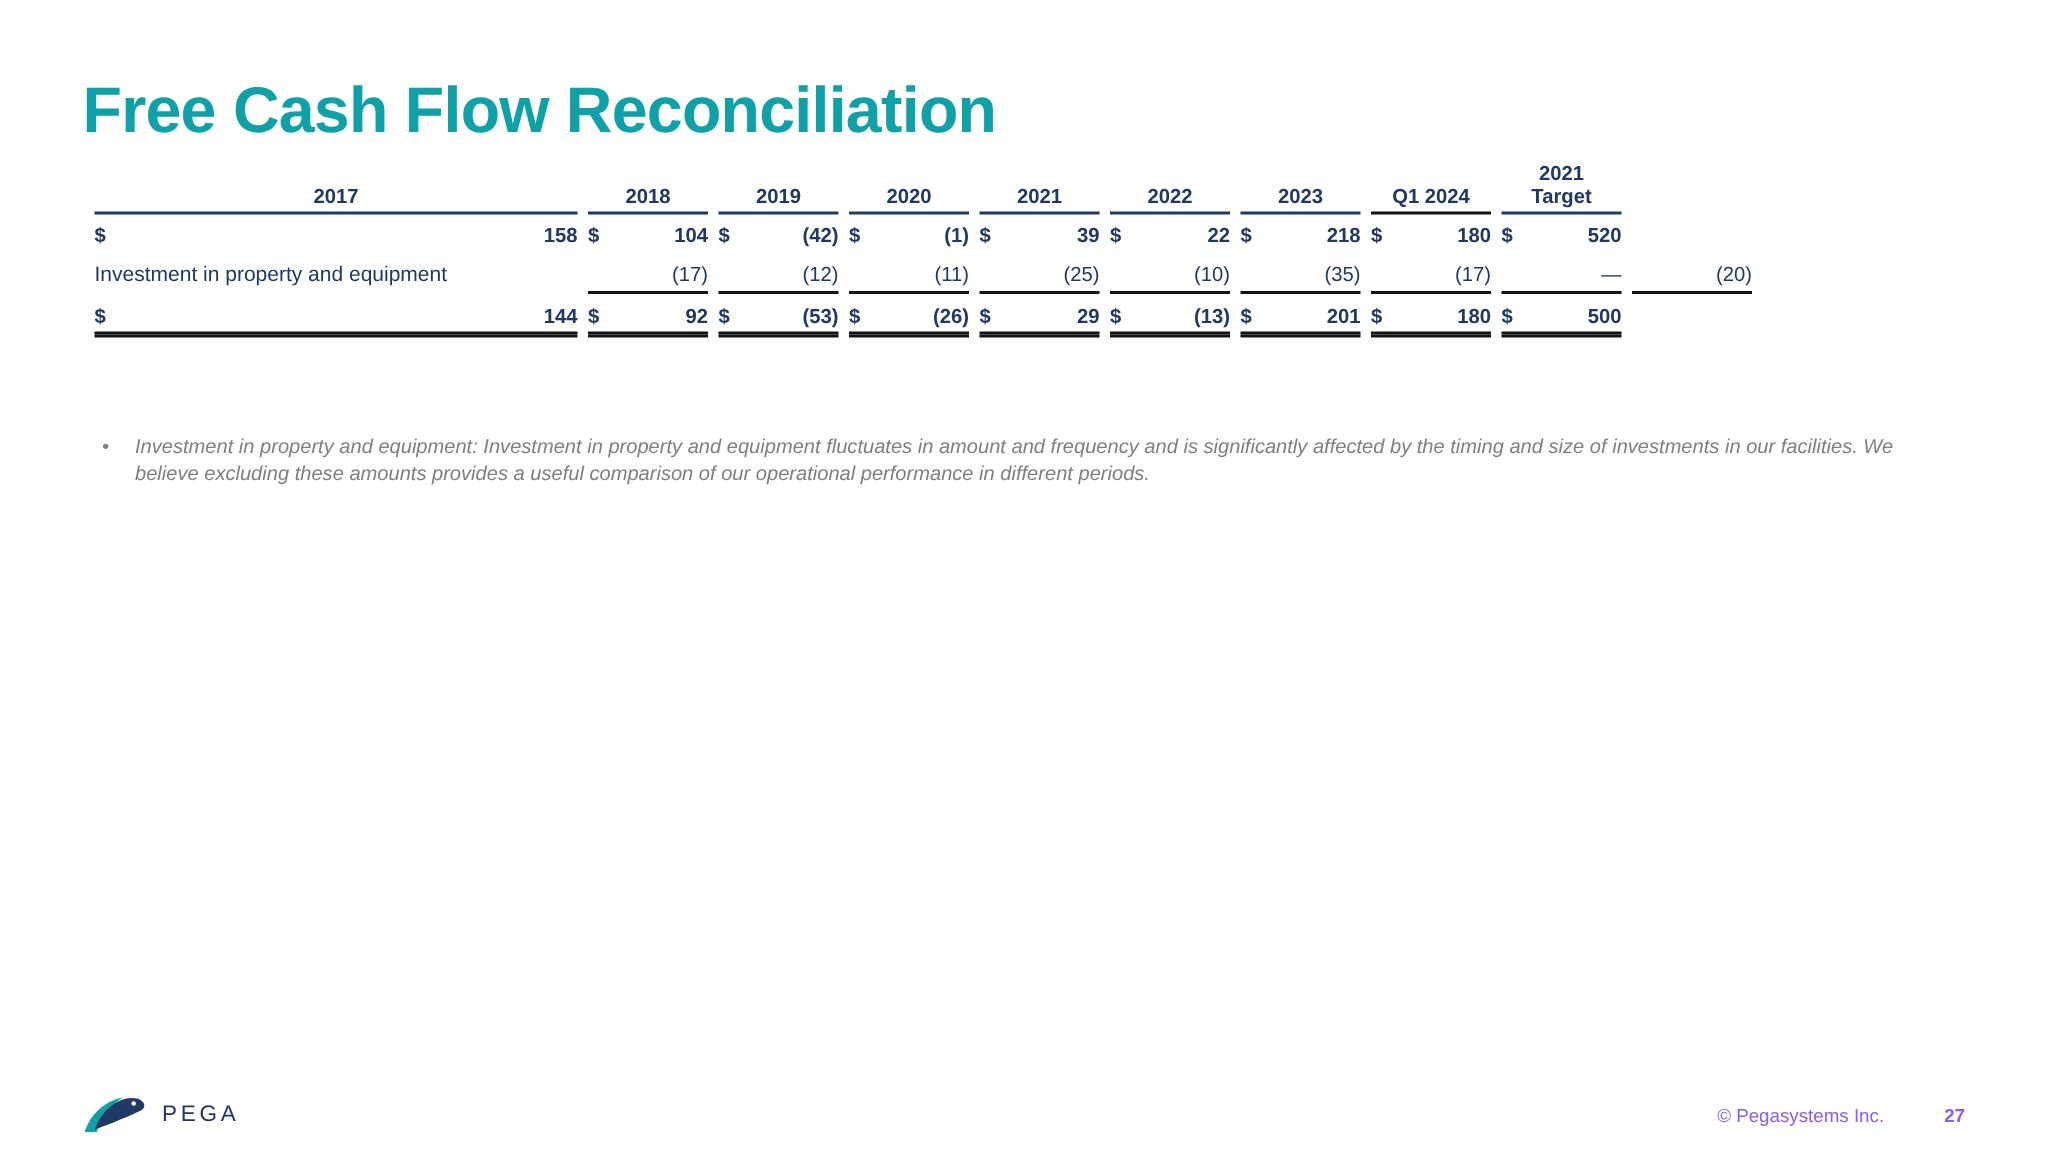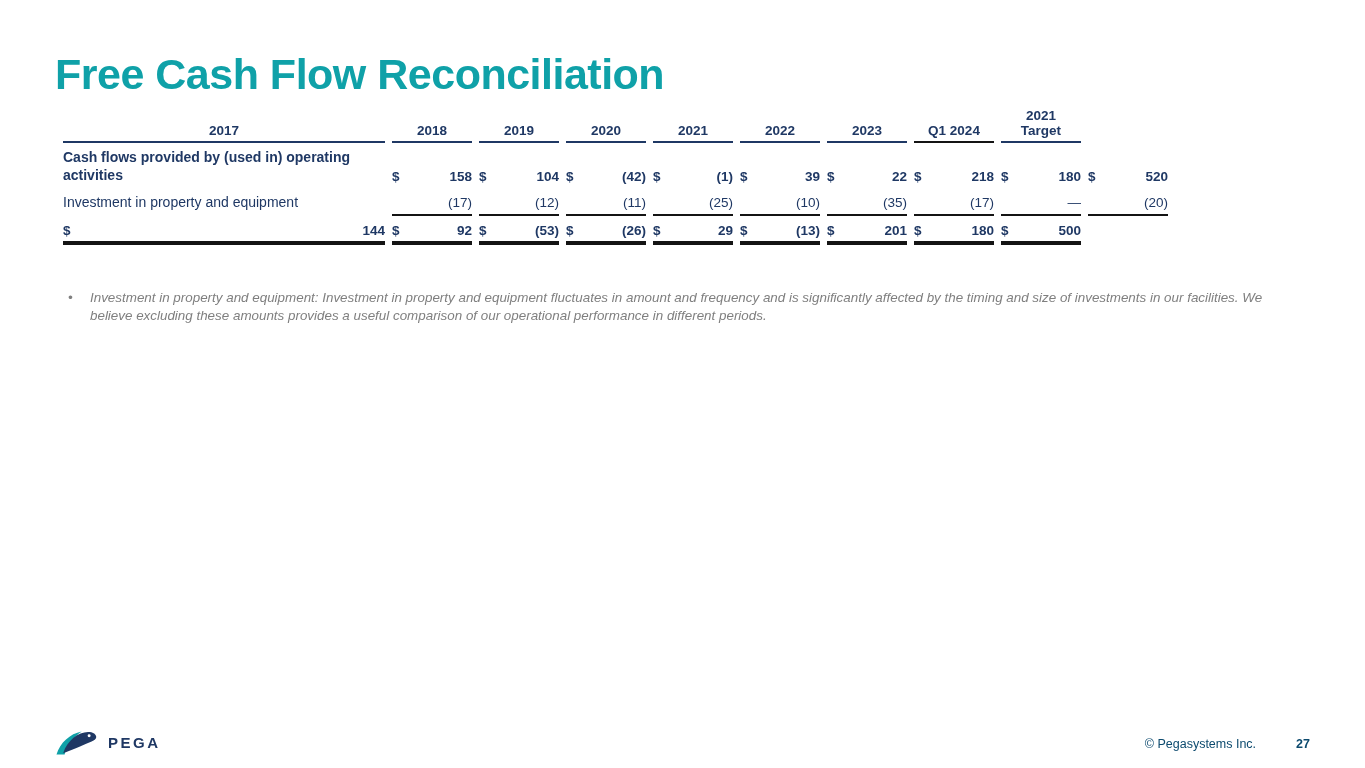--- a/index.html
+++ b/index.html
@@ -63,27 +63,27 @@
   }
   .bullet-row { display:flex; margin-top:1px; }
   .bullet-marker { width:25px; padding-left:3px; flex:none; }
   .bullet-text { flex:1; }
   
   .footer-logo {
     position:absolute; left:55px; top:727px;
     display:flex; align-items:center; gap:7px;
   }
   .pega-word {
-    font-weight:700; font-size:15px; letter-spacing:2.5px;
+    font-weight:400; font-size:15px; letter-spacing:2.5px;
     color:#1F3864;
   }
   .footer-right {
     position:absolute; right:55px; top:737px;
     display:flex; align-items:flex-end; gap:40px;
-    color:#0c4a6e; font-size:12.5px;
+    color:#8b5cf6; font-size:12.5px;
   }
   .page-num { font-weight:700; }
 </style>
 </head>
 <body>
 
 <div class="slide">
 
   <div class="title">Free Cash Flow Reconciliation</div>
 
@@ -96,23 +96,20 @@
       <div class="cell hcell">2020</div>
       <div class="cell hcell">2021</div>
       <div class="cell hcell">2022</div>
       <div class="cell hcell">2023</div>
       <div class="cell hcell blk">Q1 2024</div>
       <div class="cell hcell">2021
 Target</div>
     </div>
 
     <div class="t-row r1">
-      <div class="cell label-cell">
-        <span>Cash flows provided by (used in) operating activities</span>
-      </div>
       <div class="cell vcell">
           <span class="cur">$</span>
           <span class="amt">158</span>
         </div>
       <div class="cell vcell">
           <span class="cur">$</span>
           <span class="amt">104</span>
         </div>
       <div class="cell vcell">
           <span class="cur">$</span>

